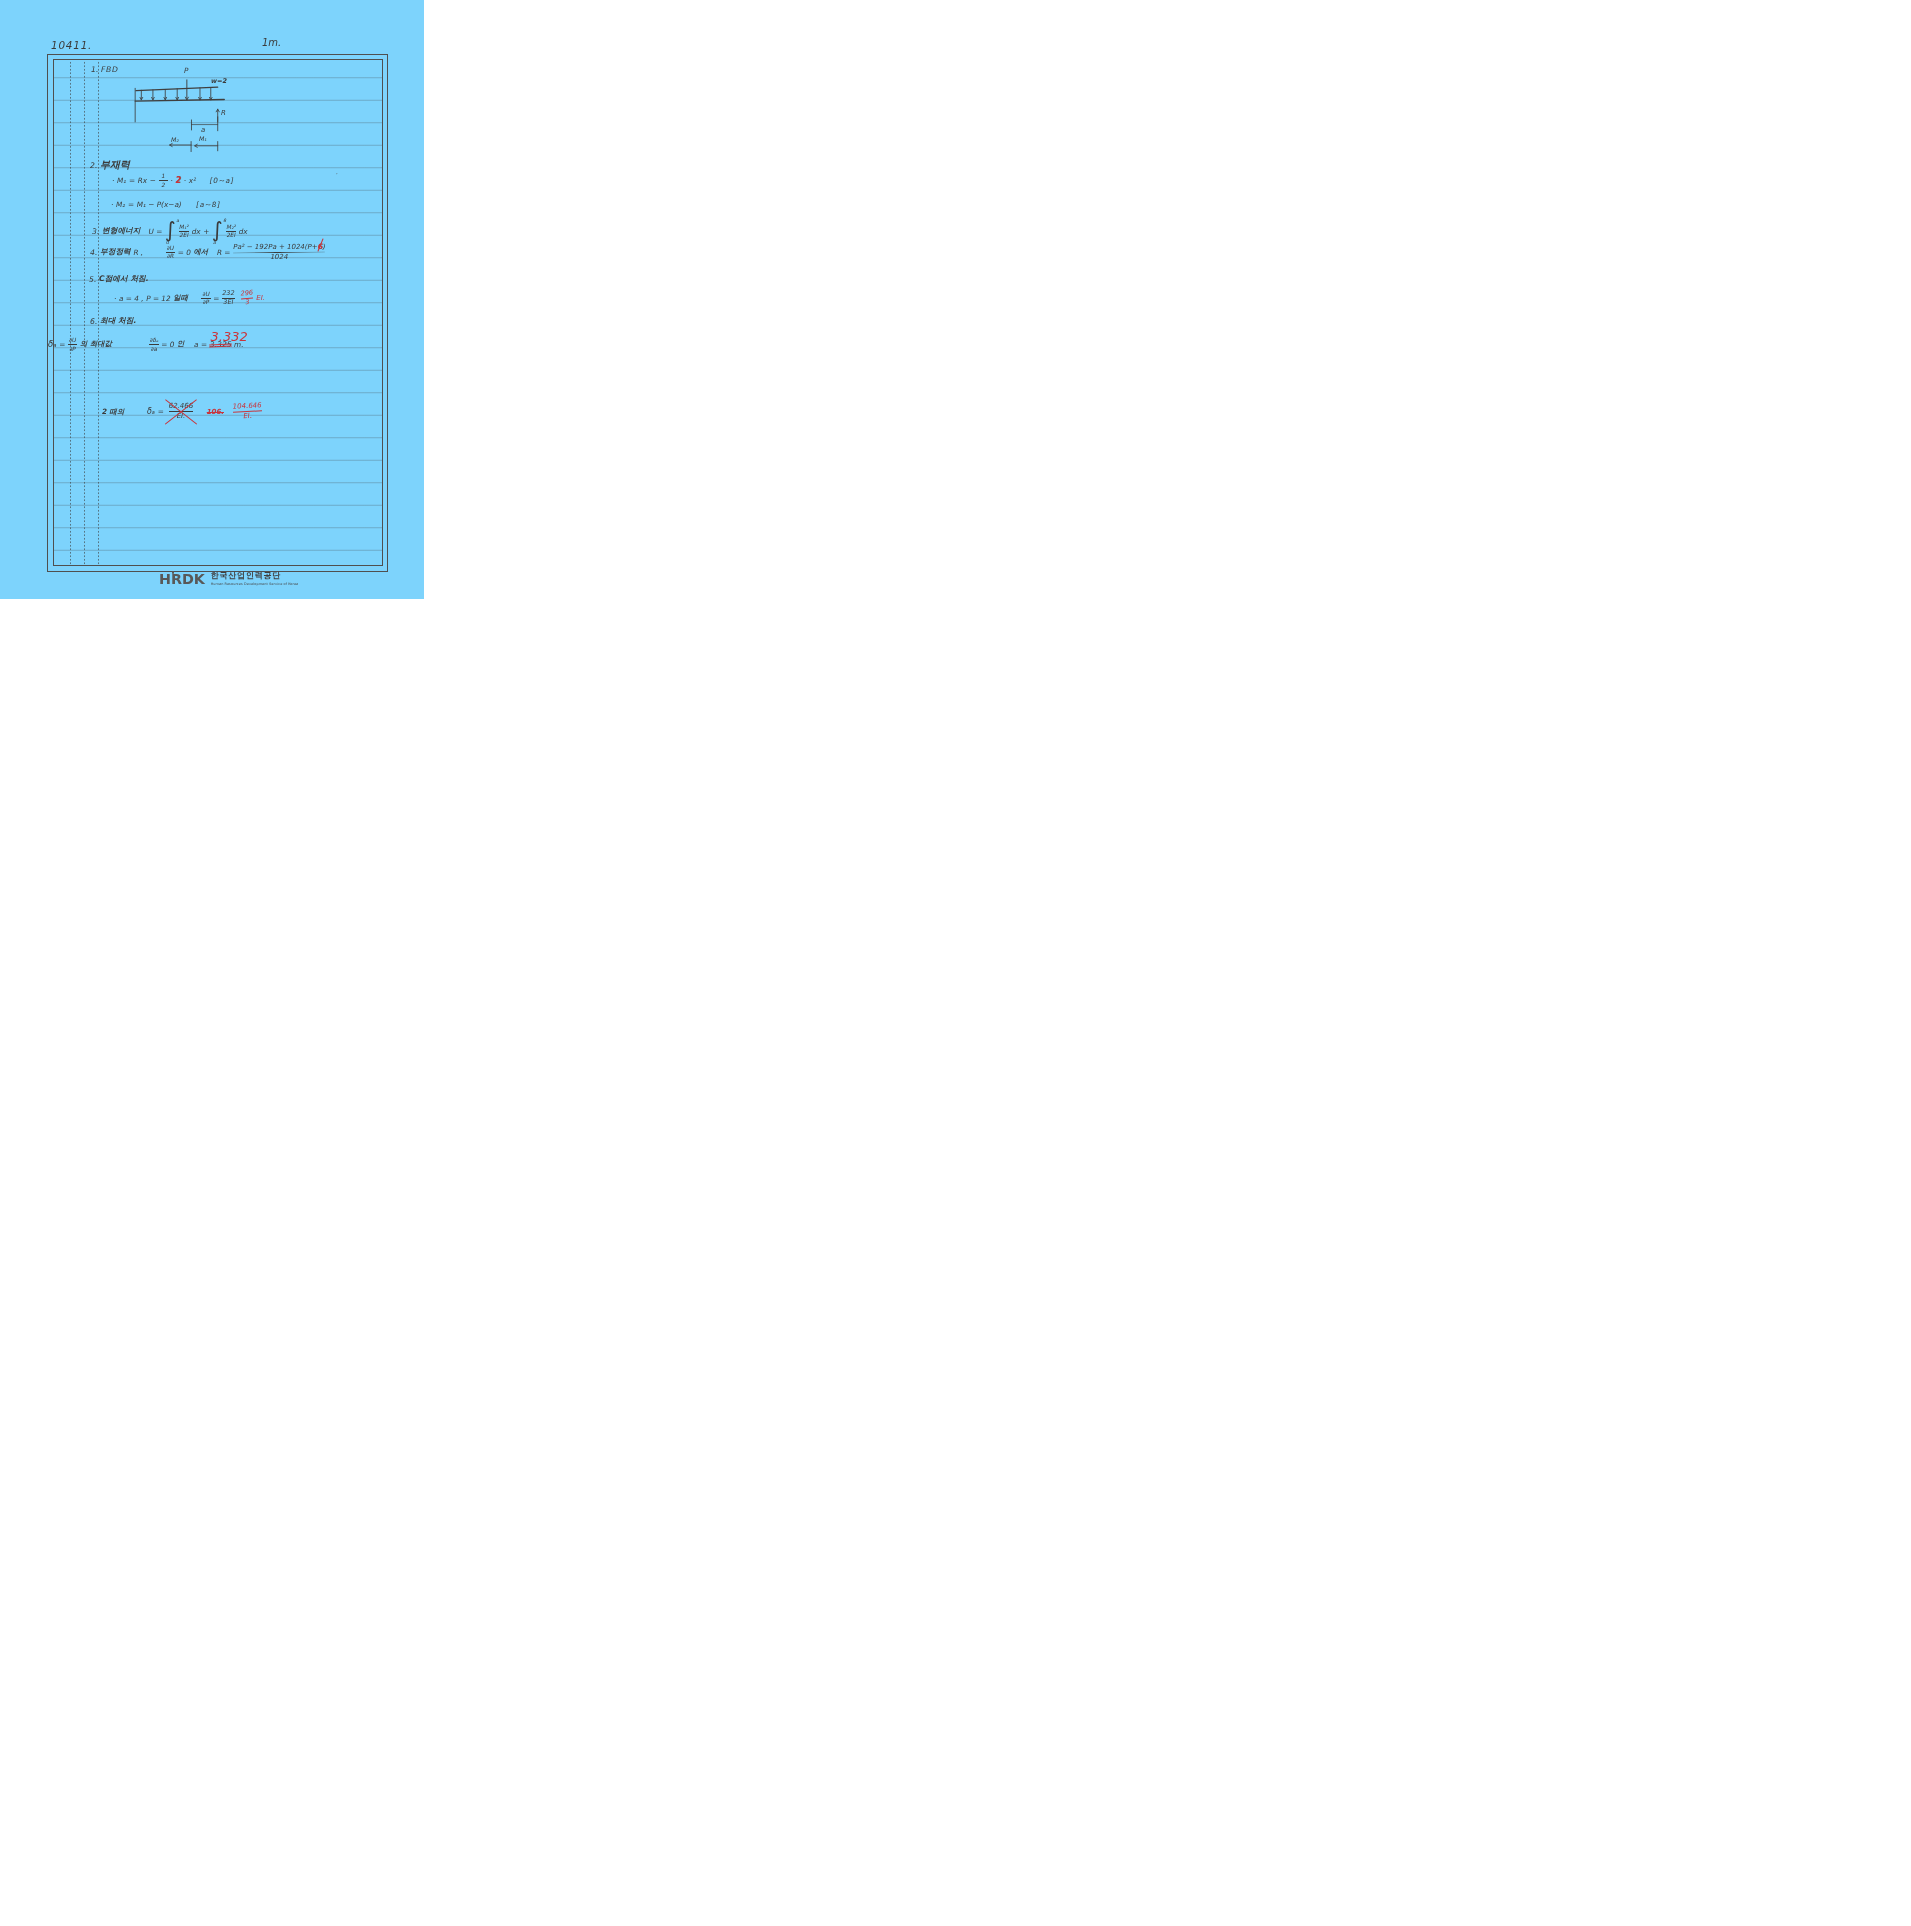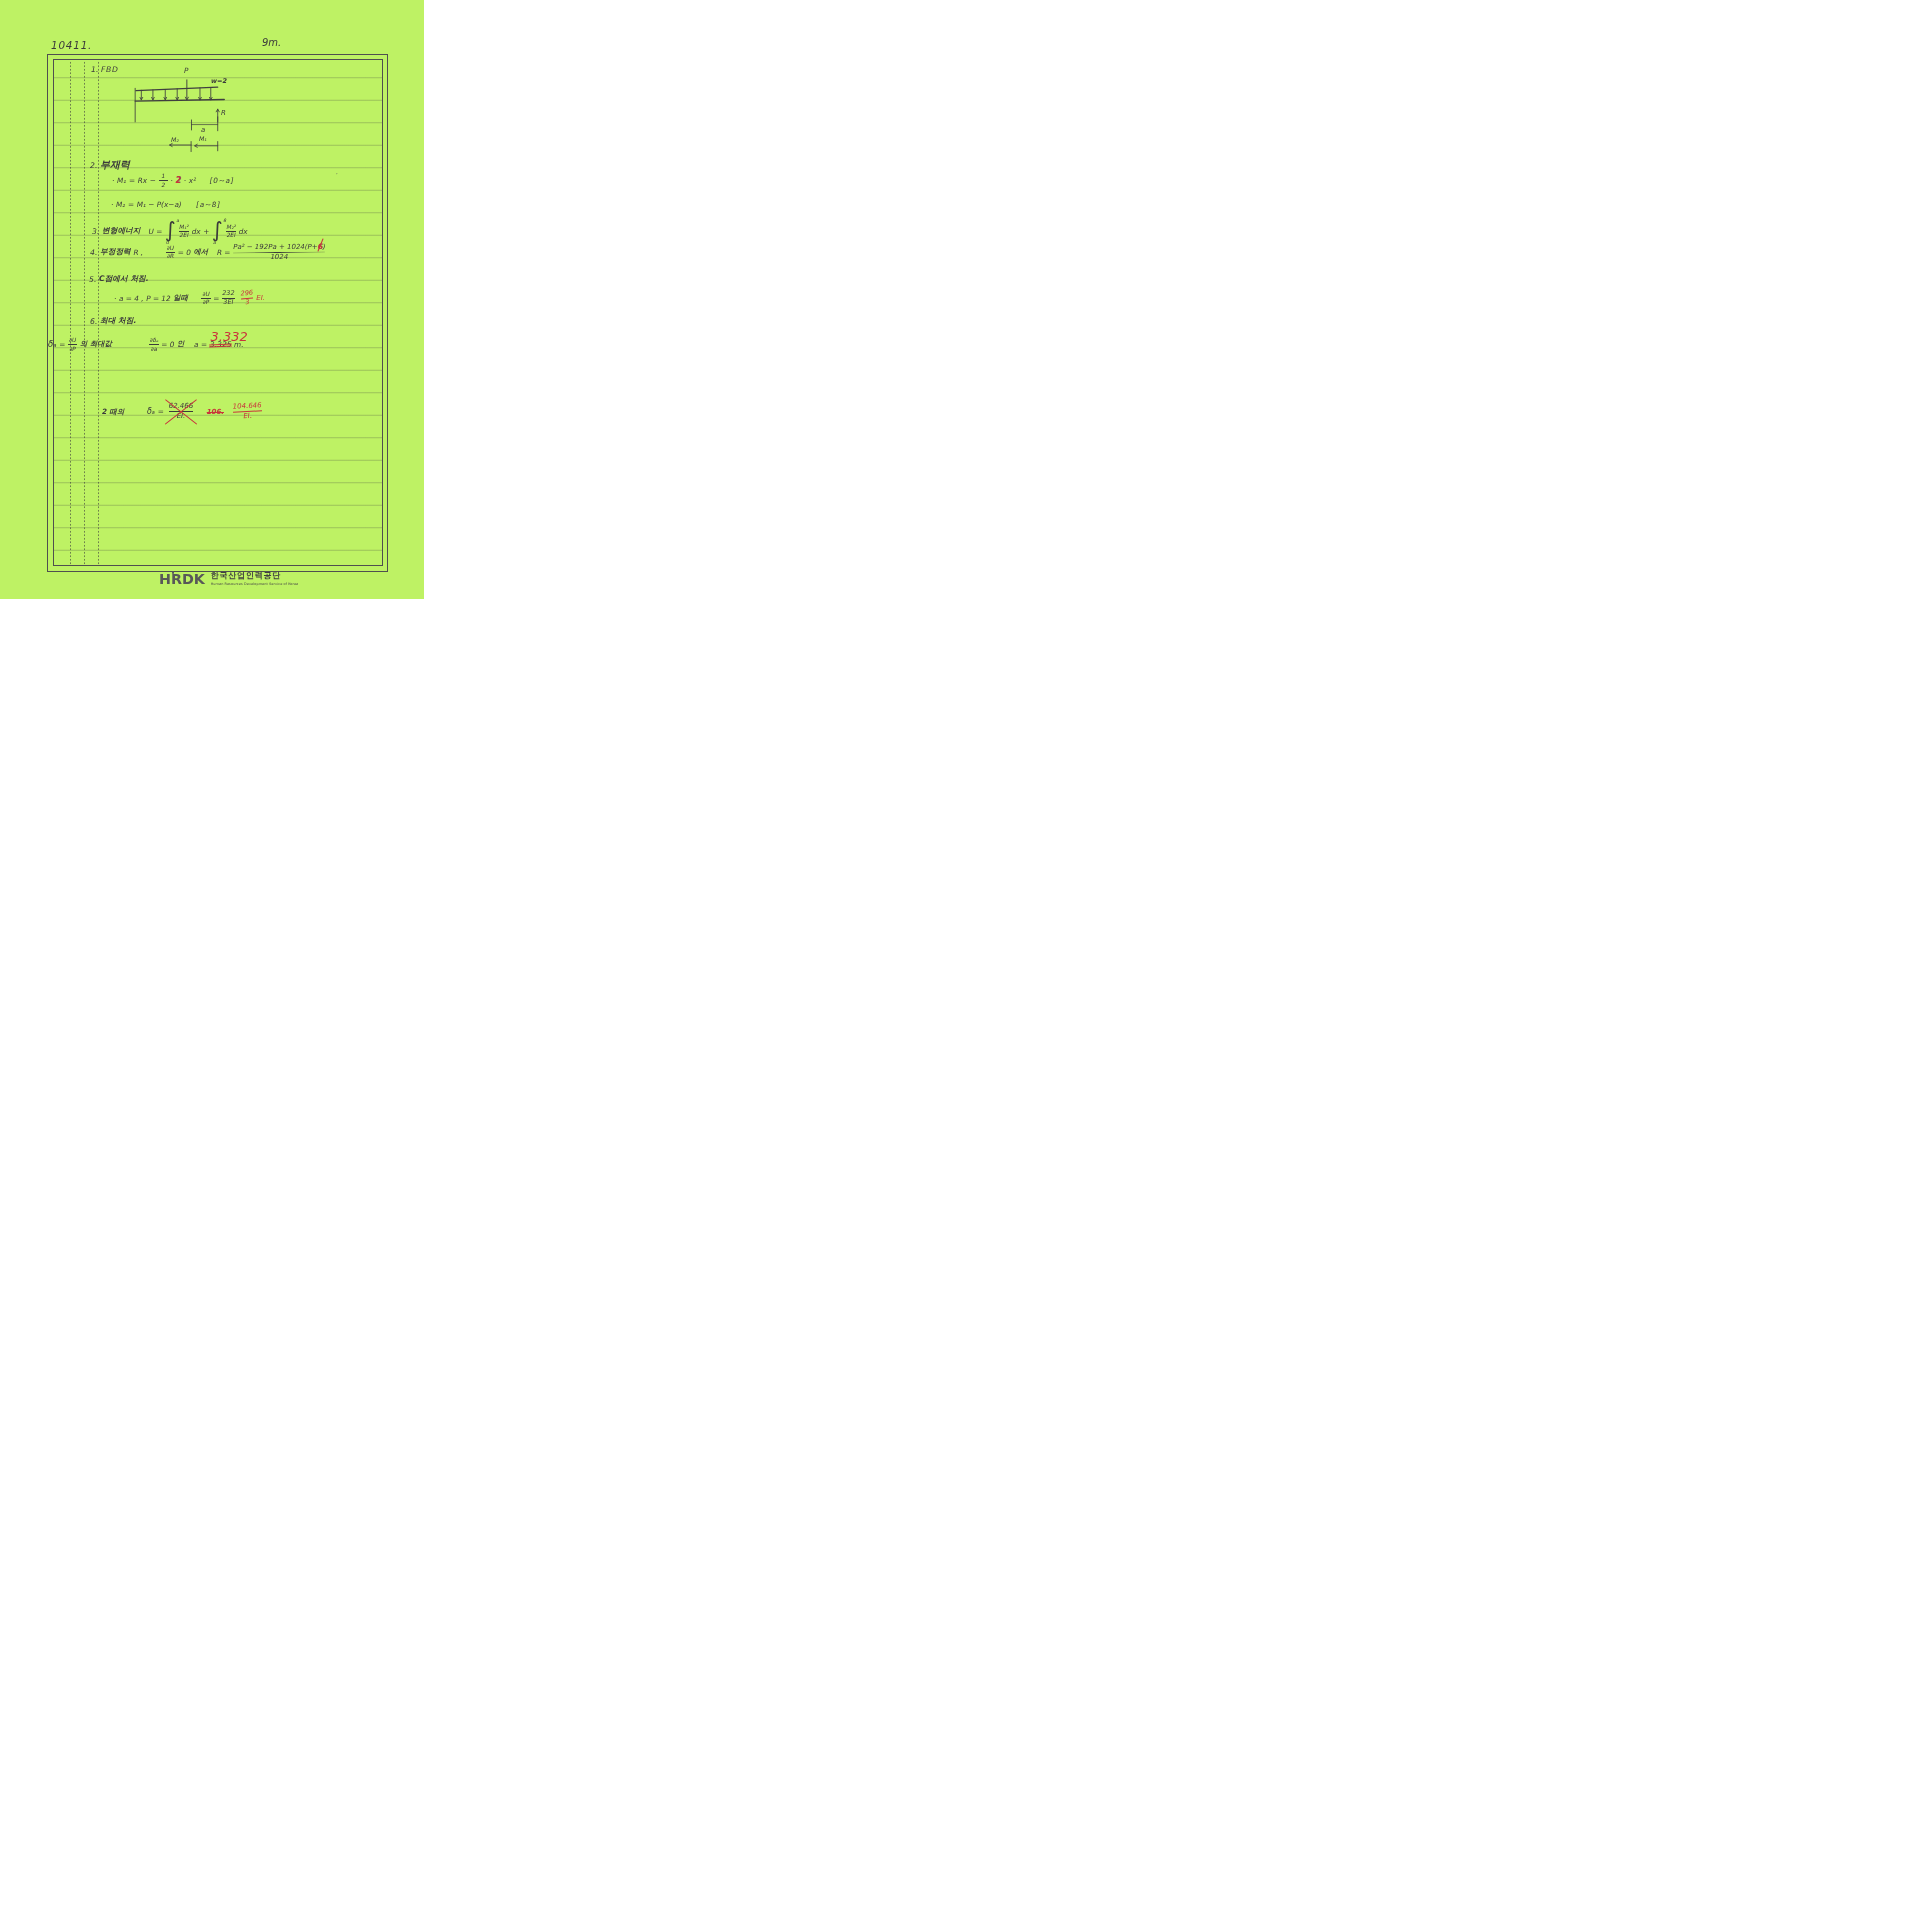--- a/index.html
+++ b/index.html
@@ -2,21 +2,21 @@
 <html style="font-size:6.2px"><head>
 <meta charset="utf-8">
 <style>
   :root{
     --ink:#3b3b3b;
     --red:#c9353c;
     --frame:#4f4f4f;
   }
   html,body{margin:0;padding:0;background:#ffffff;}
   .page{
-    position:relative;width:424px;height:599px;background:#bef264;overflow:hidden;
+    position:relative;width:424px;height:599px;background:#7dd3fc;overflow:hidden;
     font-family:"DejaVu Sans",sans-serif;color:var(--ink);
   }
   .abs{position:absolute;}
   .hand{font-style:italic;color:var(--ink);}
   .ko{font-weight:600;}
   .red{color:var(--red);}
   .row{display:flex;align-items:center;gap:2.7px;white-space:nowrap;}
 
   
   .frame-outer{position:absolute;left:47px;top:54px;width:341px;height:518px;border:1.9px solid var(--frame);box-sizing:border-box;}
@@ -71,21 +71,21 @@
   .orgen{font-size:3.4px;color:#474747;margin-top:1.2px;letter-spacing:0.1px;}
 
   .stray{color:#5a5a5a;font-size:5.4px;}
 </style>
 </head>
 <body>
 
 <div class="page">
 
   <span class="abs hand" style="left:51px;top:39px;font-size:10.4px;letter-spacing:0.8px;">10411.</span>
-  <span class="abs hand" style="left:262px;top:37px;font-size:10px;">9m.</span>
+  <span class="abs hand" style="left:262px;top:37px;font-size:10px;">1m.</span>
 
   <div class="frame-outer"></div>
   <div class="frame-inner"></div>
 
   <div class="vline" style="left:70px;"></div>
   <div class="vline" style="left:84px;"></div>
   <div class="vline" style="left:98px;"></div>
 
   <div class="abs row hand" style="left:91px;top:65px;font-size:7.7px;">
     <span>1.</span>

